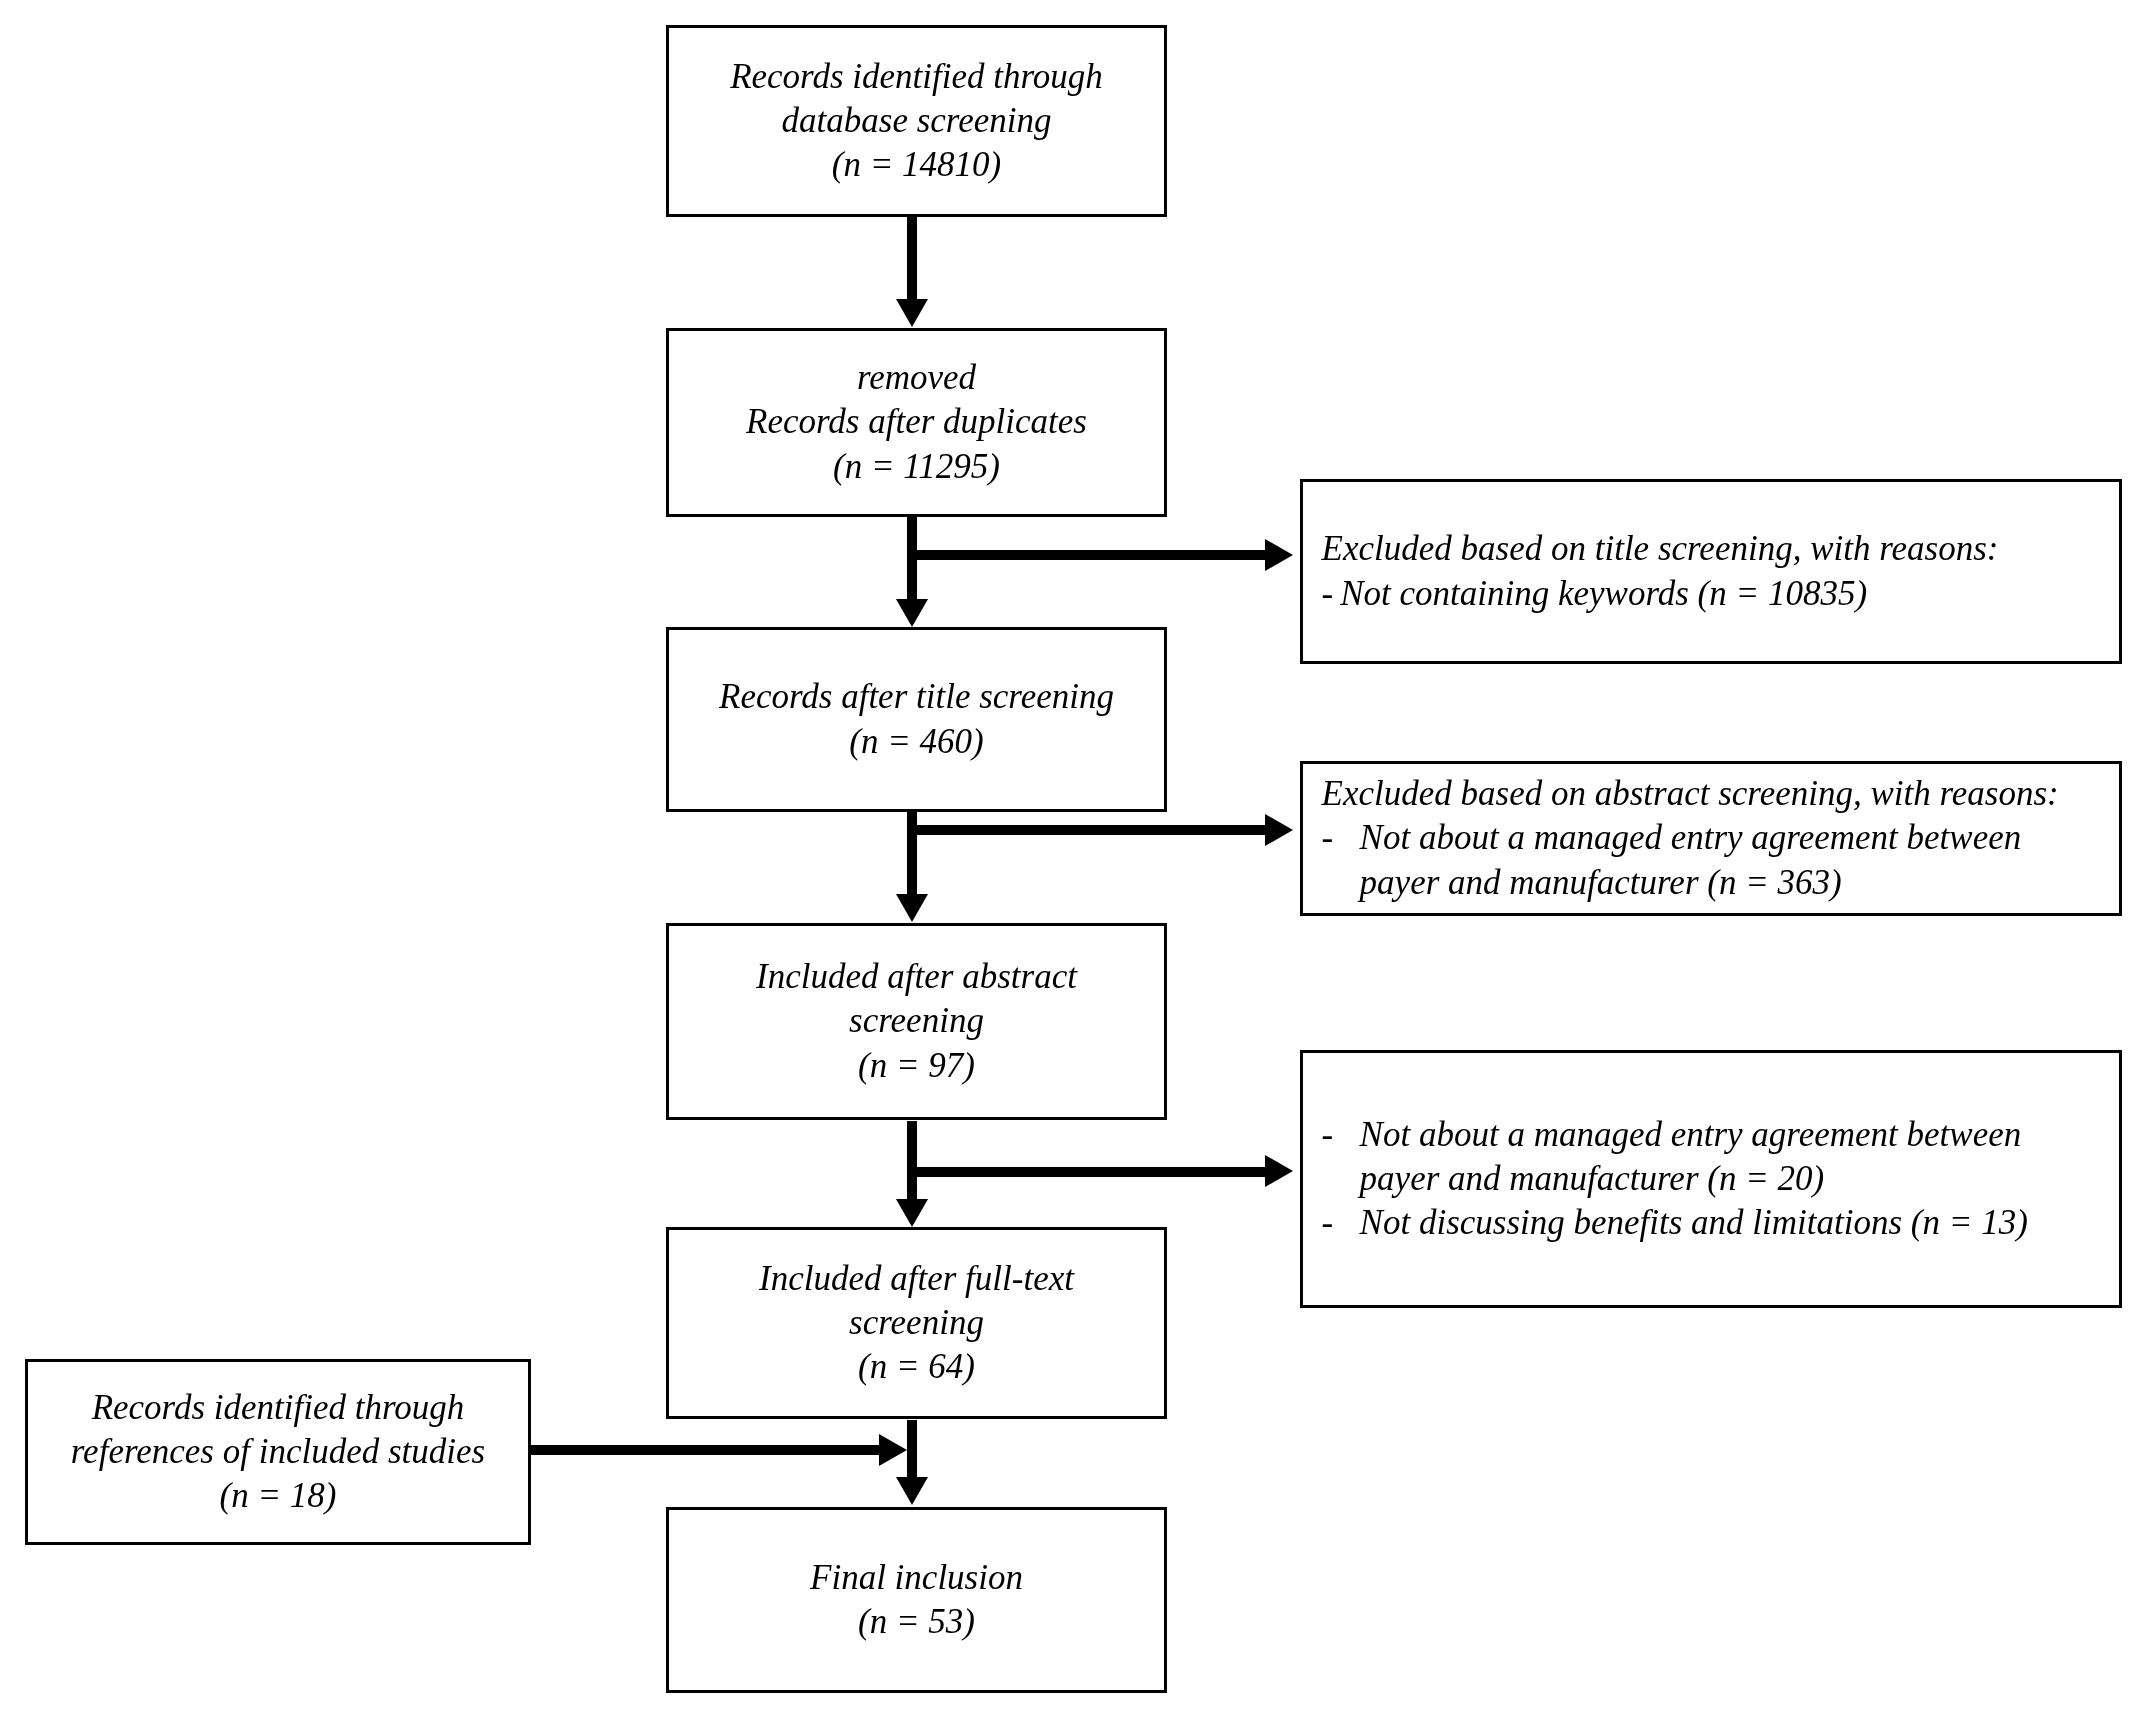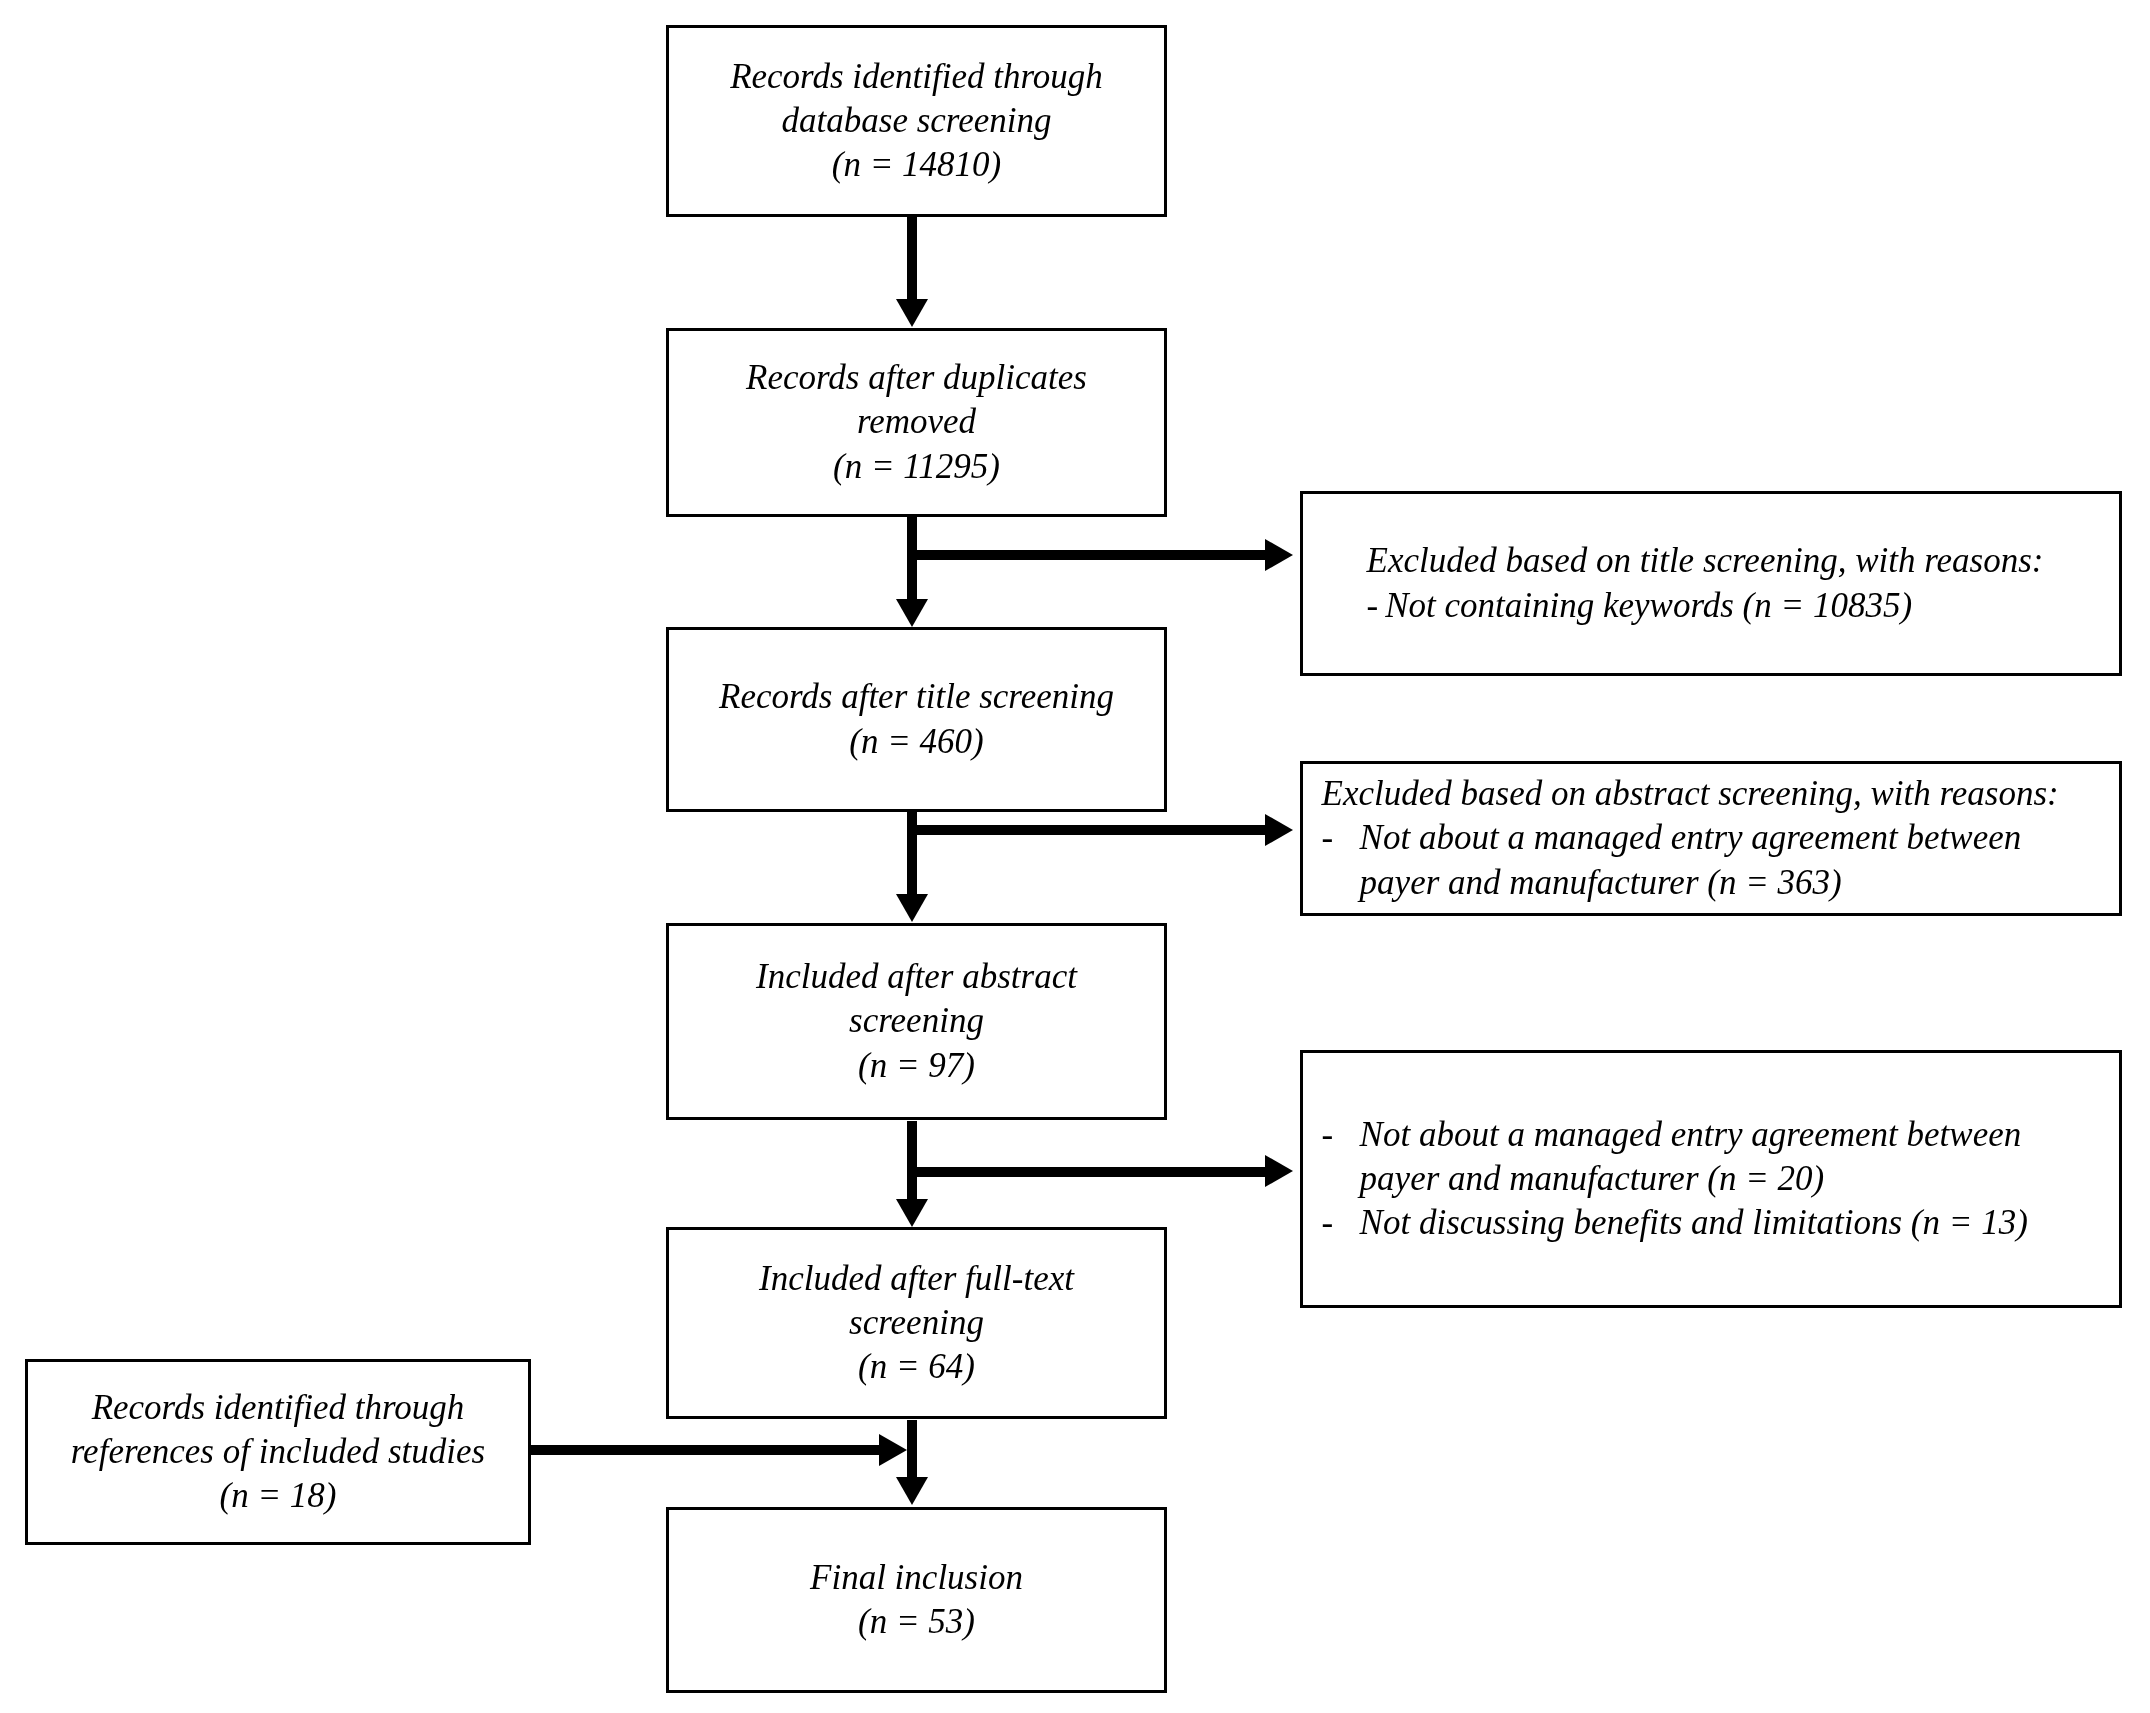--- a/index.html
+++ b/index.html
@@ -101,32 +101,32 @@
       <div class="line">database screening</div>
       <div class="line">(n = 14810)</div>
     </div>
   </div>
 
   <div class="vline" style="left:907px; top:217px; width:10px; height:84px;"></div>
   <div class="arrow-down" style="left:896px; top:299px;"></div>
 
   <div class="node center" style="left:666px; top:328px; width:501px; height:189px;">
     <div class="node-inner">
+      <div class="line">removed</div>
       <div class="line">Records after duplicates</div>
-      <div class="line">removed</div>
       <div class="line">(n = 11295)</div>
     </div>
   </div>
 
   <div class="vline" style="left:907px; top:517px; width:10px; height:86px;"></div>
   <div class="arrow-down" style="left:896px; top:599px;"></div>
   <div class="hline" style="left:907px; top:550px; width:360px; height:10px;"></div>
   <div class="arrow-right" style="left:1265px; top:539px;"></div>
 
-  <div class="node left-align" style="left:1300px; top:491px; width:822px; height:185px;padding-left:45px;">
+  <div class="node left-align" style="left:1300px; top:479px; width:822px; height:185px;">
     <div class="node-inner">
       <div class="line wrapline">Excluded based on title screening, with reasons:</div>
       <div class="bullet-row">
         <span class="bullet-mark tight">-</span>
         <span class="bullet-text">Not containing keywords (n = 10835)</span>
       </div>
     </div>
   </div>
 
   <div class="node center" style="left:666px; top:627px; width:501px; height:185px;">

